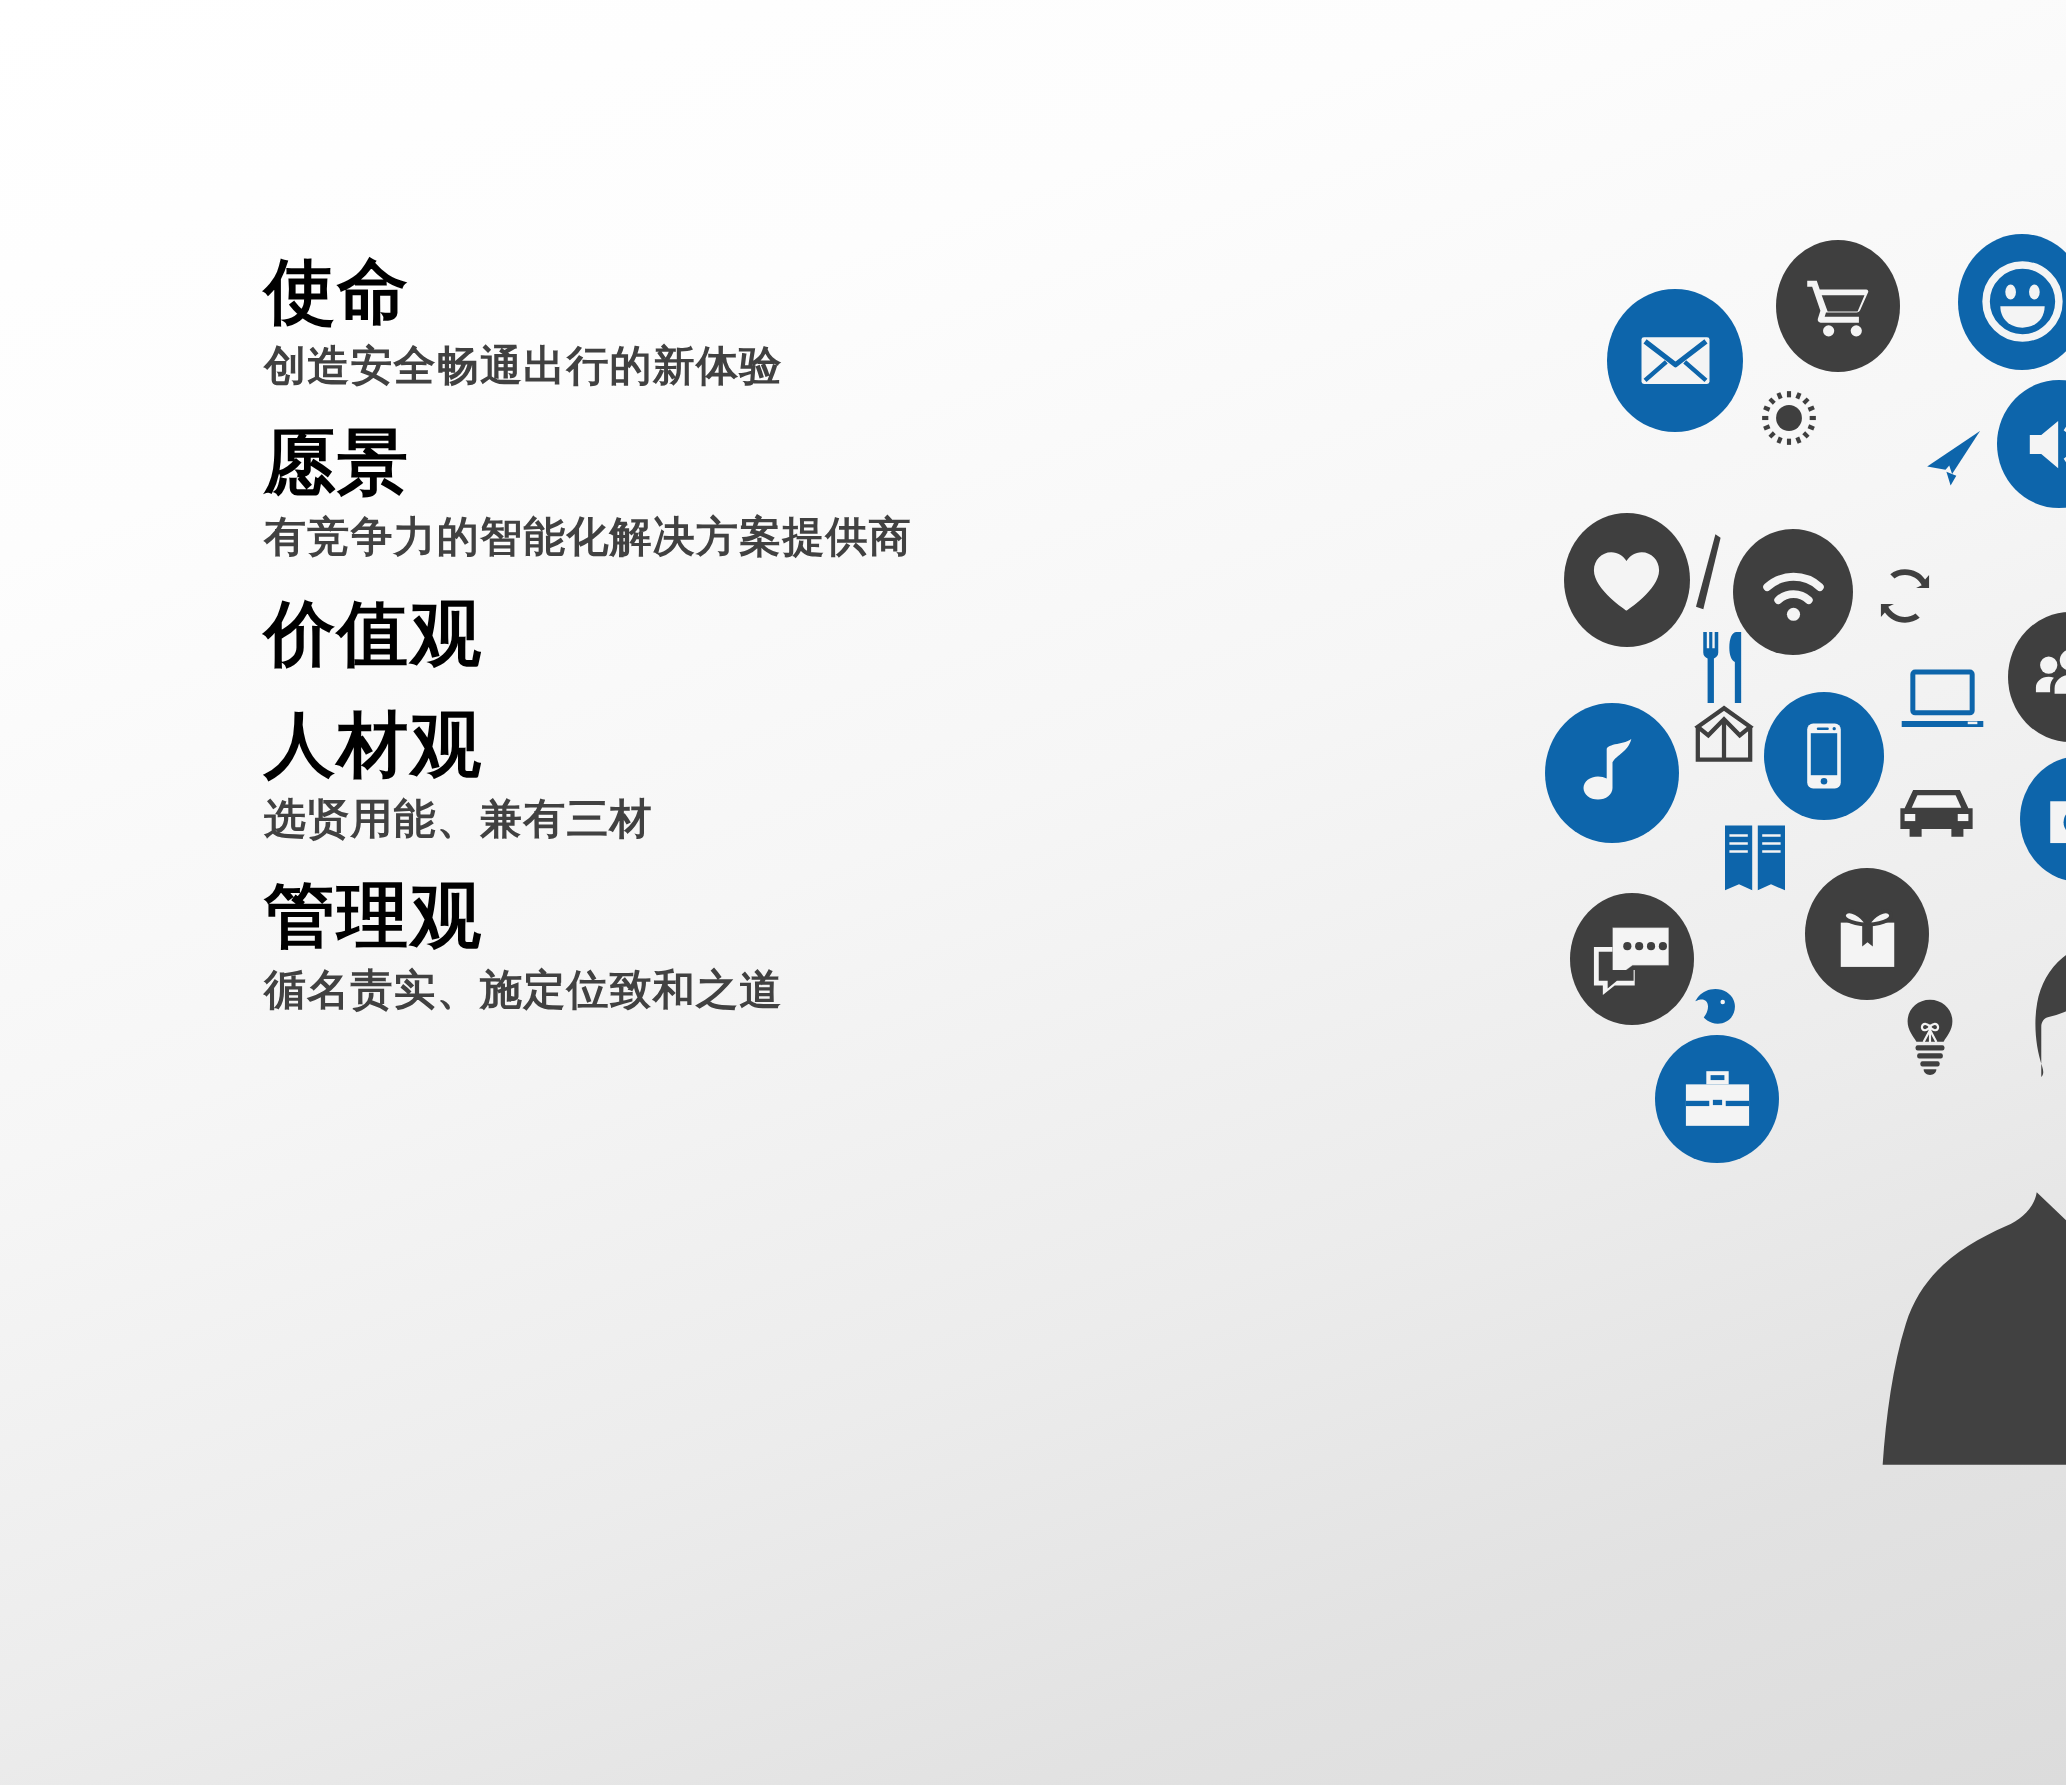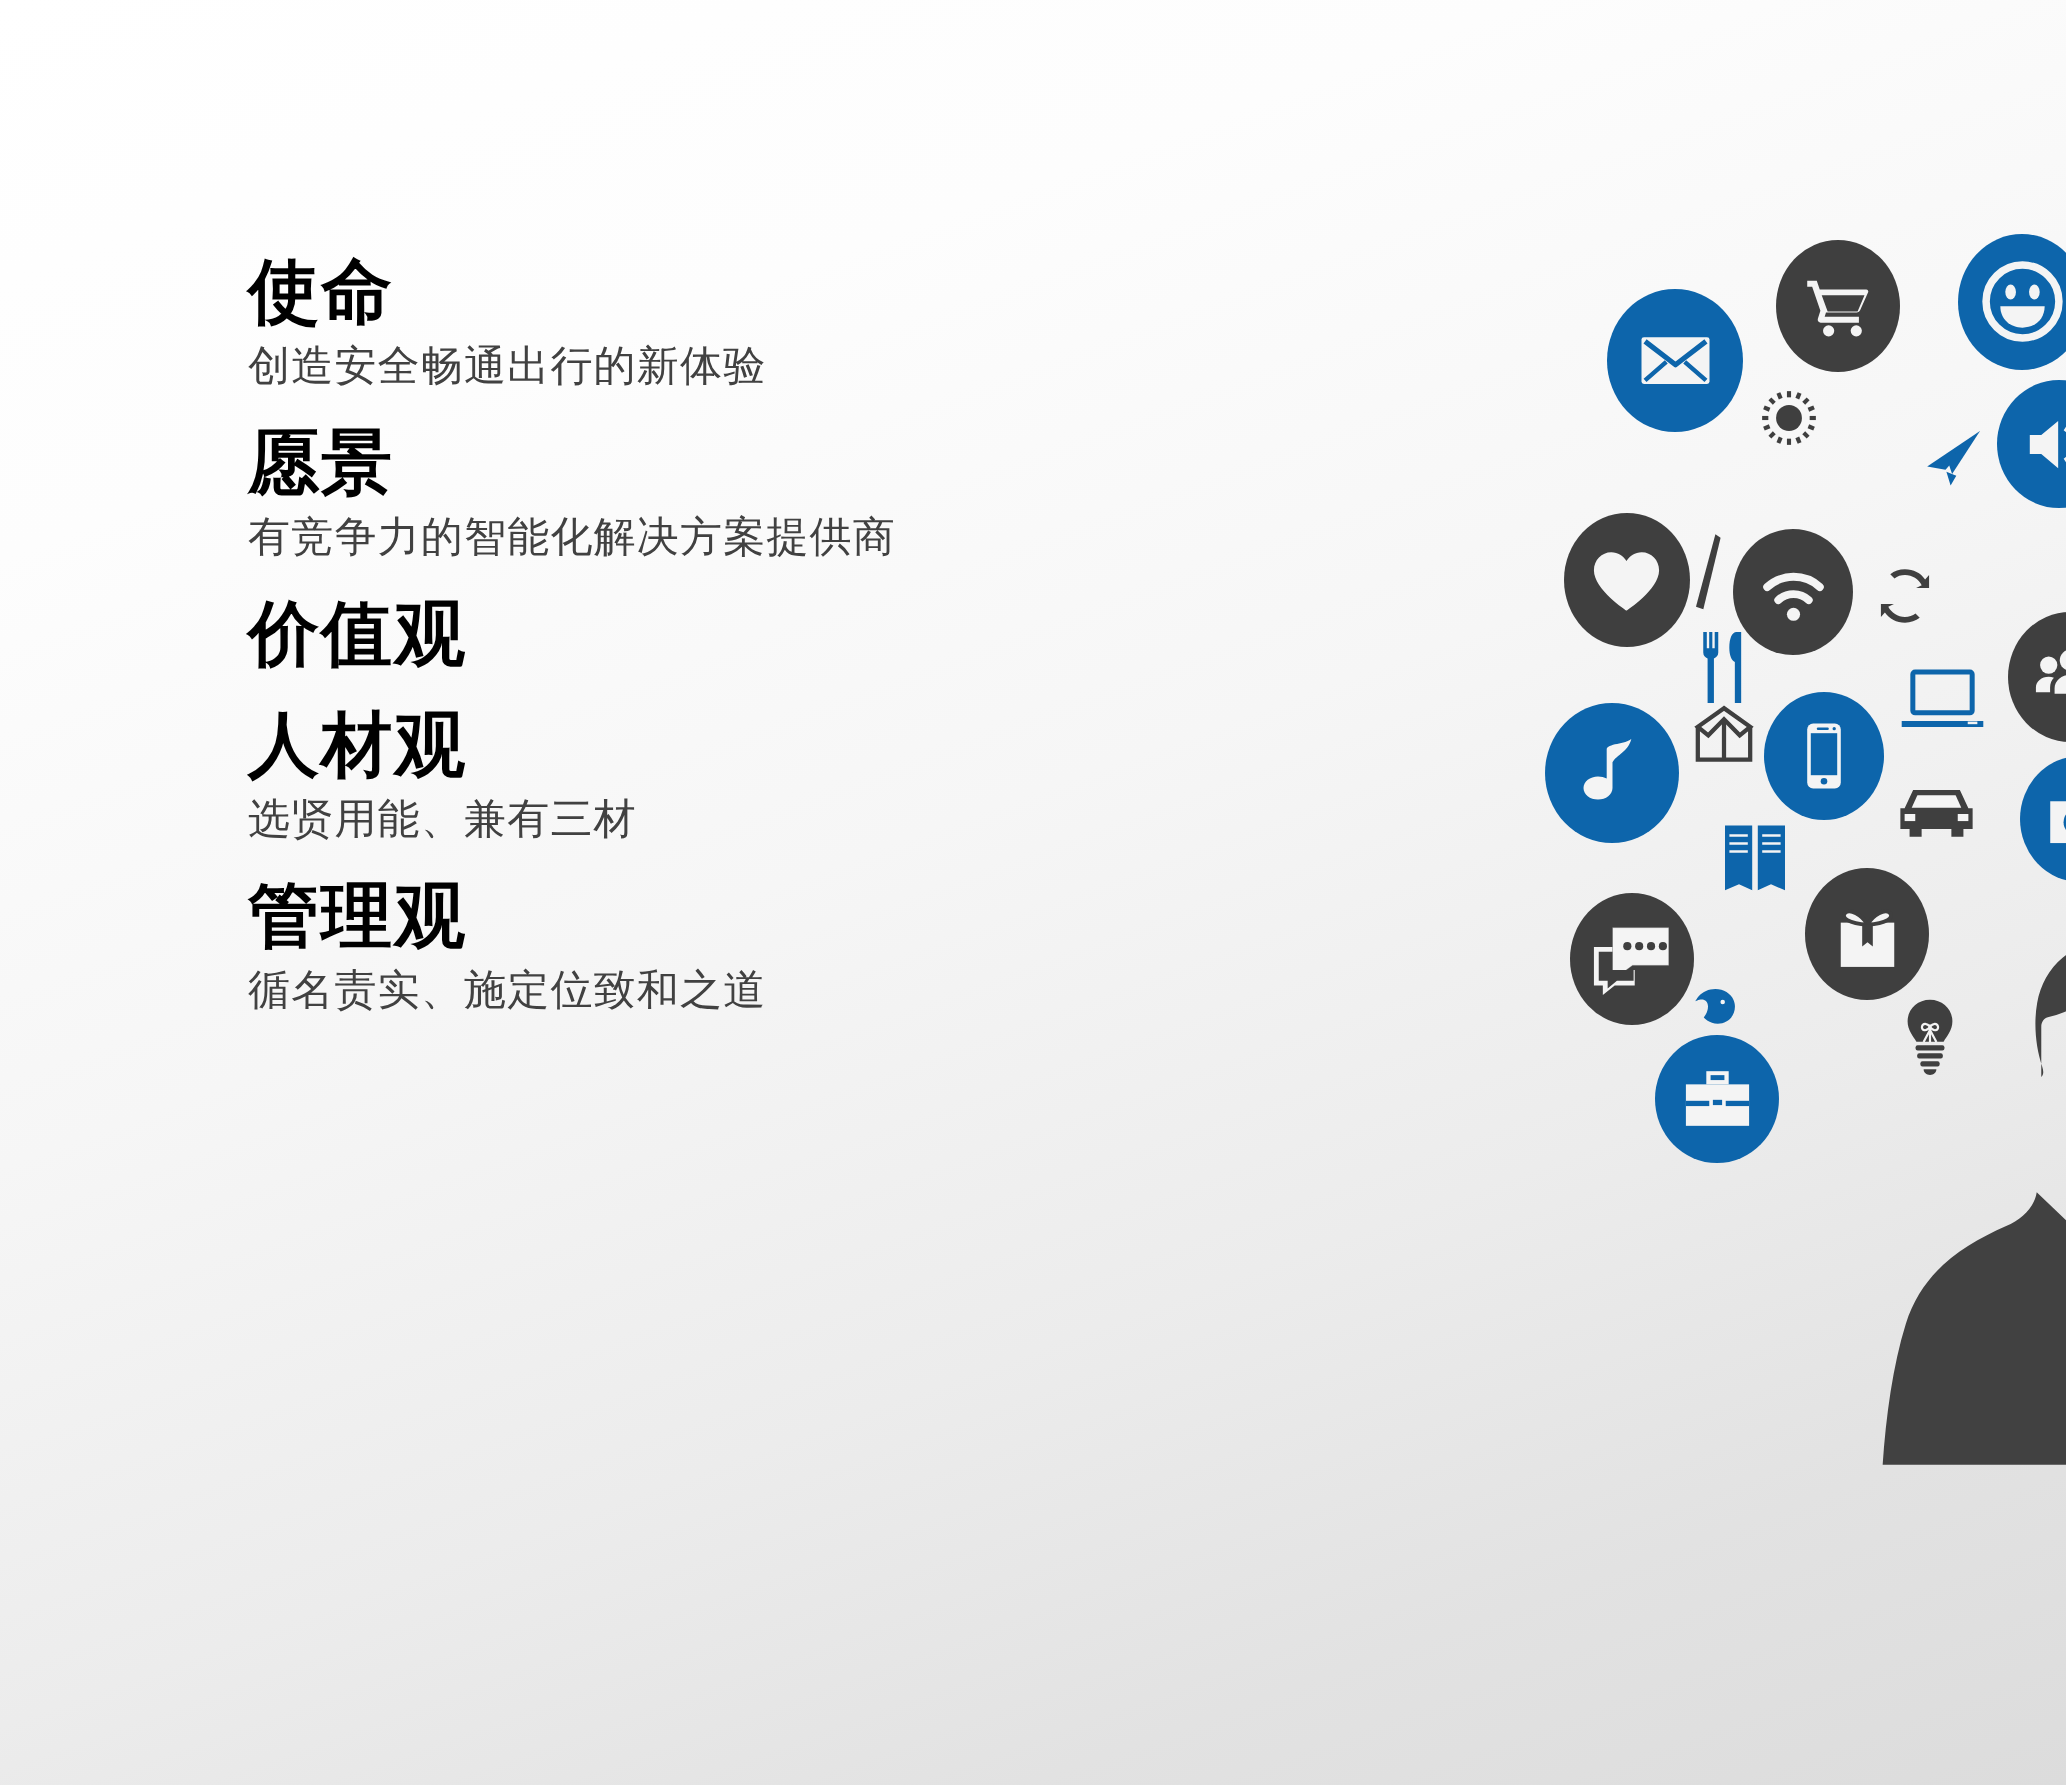--- a/index.html
+++ b/index.html
@@ -4,28 +4,28 @@
 <style>
   html,body{margin:0;padding:0;}
   body{
     width:3174px;height:1785px;overflow:hidden;position:relative;
     font-family:"Liberation Sans","DejaVu Sans",sans-serif;
     background:linear-gradient(160deg,#ffffff 0%,#fdfdfd 22%,#f6f6f6 46%,#ececec 68%,#e2e2e2 85%,#dcdcdc 100%);
   }
   #stage{position:absolute;inset:0;}
 
   
-  #values-list{position:absolute;left:248px;top:256px;width:1074px;}
+  #values-list{position:absolute;left:264px;top:256px;width:1074px;}
   .value-block{margin-bottom:40px;}
   .value-heading{
     font-size:71px;line-height:1.0;font-weight:bold;color:#000;
     letter-spacing:2.1px;margin:0 0 18px 0;white-space:nowrap;
   }
   .value-sub{
-    font-size:42px;line-height:1.0;font-weight:400;color:#414141;
+    font-size:42px;line-height:1.0;font-weight:700;color:#414141;
     letter-spacing:1.2px;margin:0;white-space:nowrap;
   }
 
   
   #icon-cluster{position:absolute;left:1545px;top:215px;width:1149px;height:1157px;}
   .ic{position:absolute;}
   .disc{border-radius:50%;display:flex;align-items:center;justify-content:center;}
   .blue{background:#0d65ab;}
   .dark{background:#3f3f3f;}
   .ic svg{display:block;}

